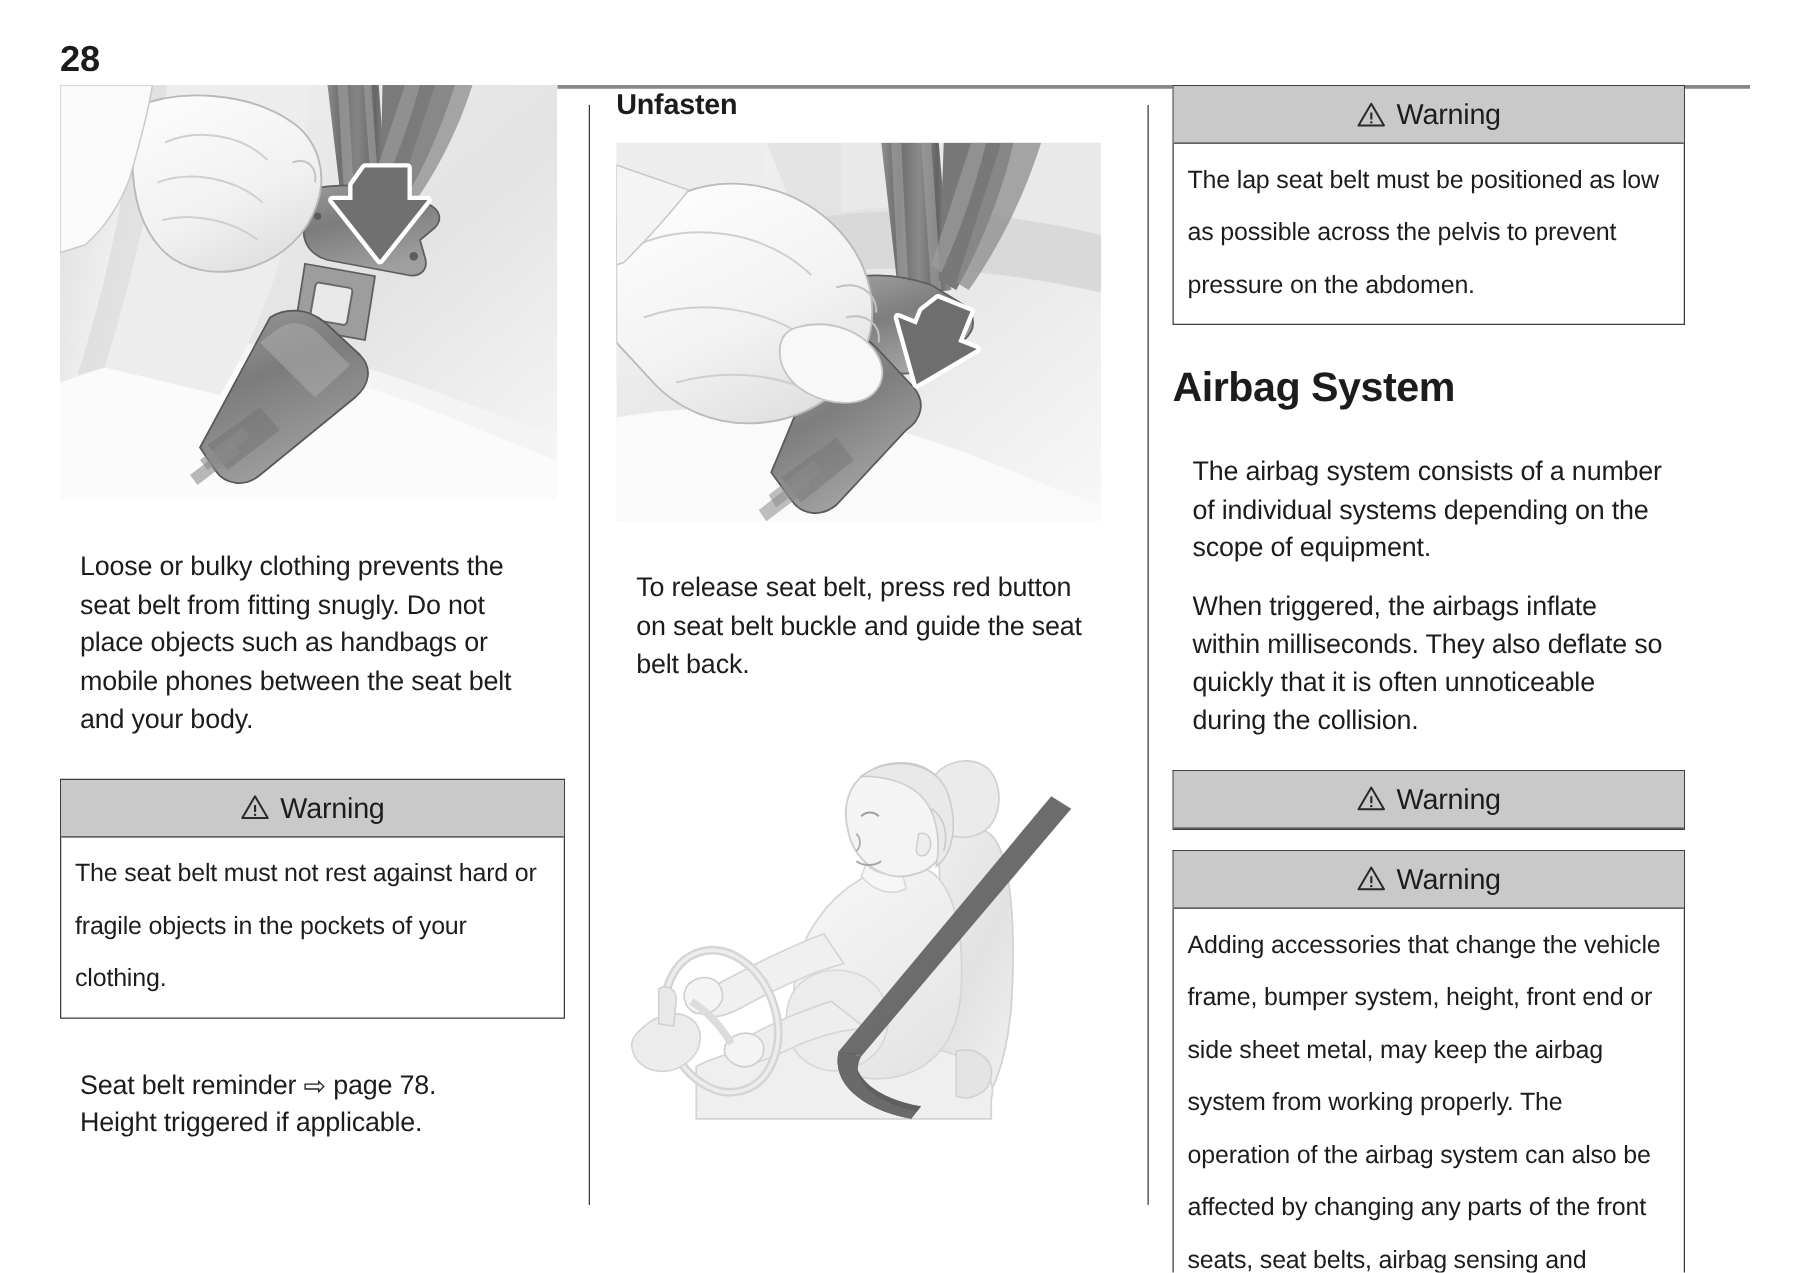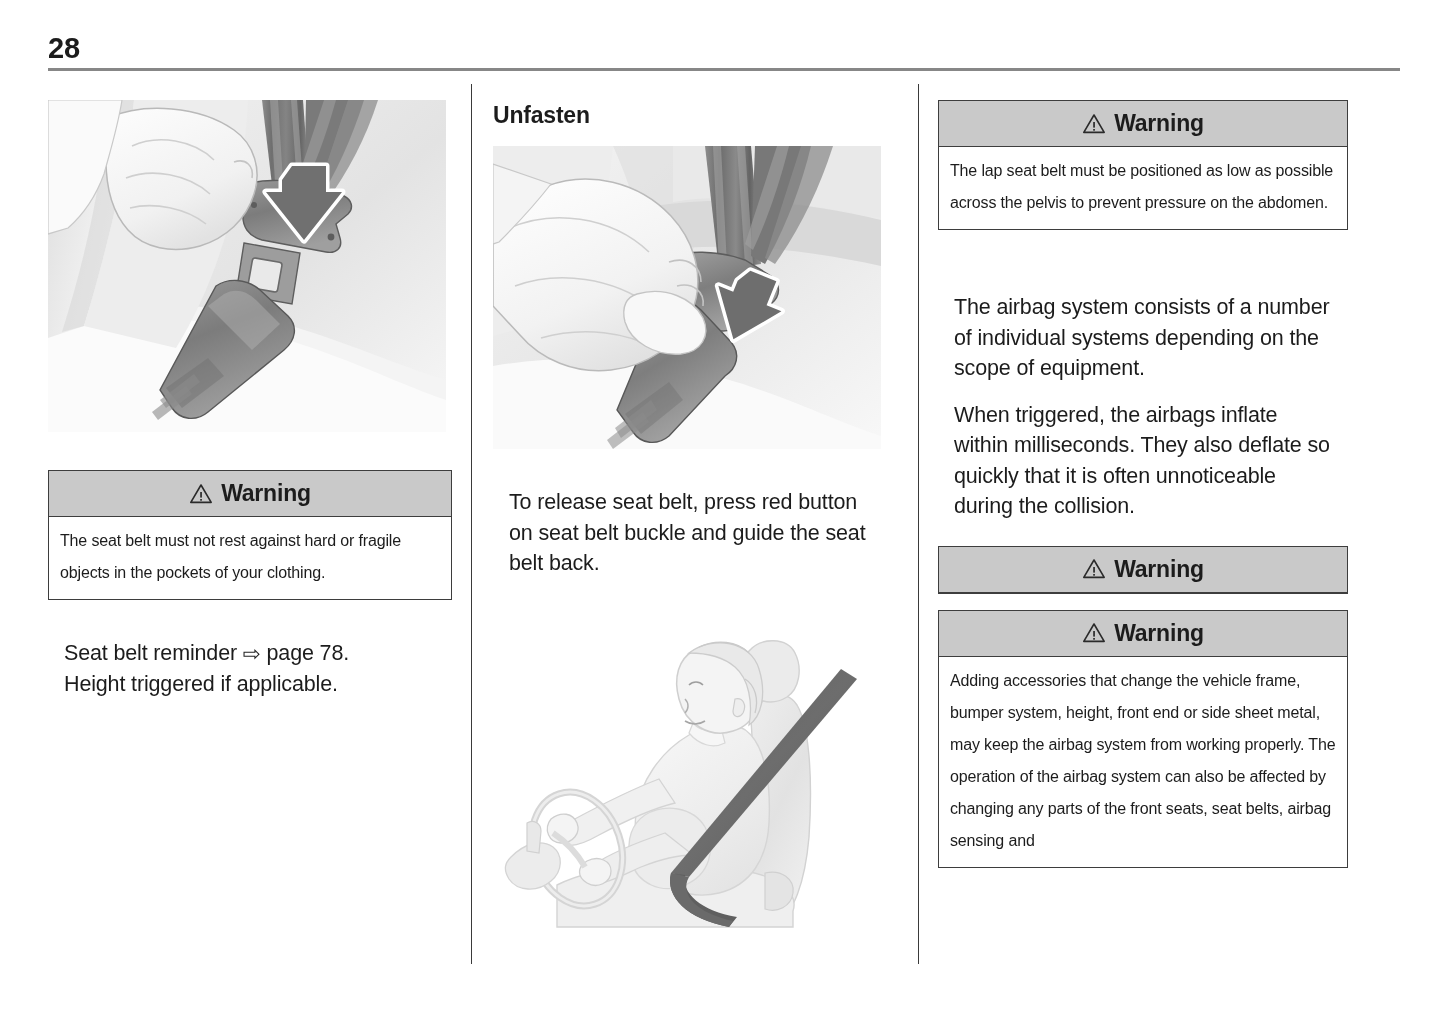--- a/index.html
+++ b/index.html
@@ -49,21 +49,21 @@
     left: 0;
     top: 38px;
     width: 1352px;
     height: 3px;
     background: #878787;
   }
 
   
   .col {
     position: absolute;
-    top: 100px;
+    top: 68px;
   }
   .col-1 { left: 48px;  width: 404px; }
   .col-2 { left: 493px; width: 398px; }
   .col-3 { left: 938px; width: 410px; }
 
   .col-divider {
     position: absolute;
     top: 84px;
     width: 1px;
     height: 880px;
@@ -102,33 +102,33 @@
     border: 1.5px solid #3d3d3d;
     background: #ffffff;
     box-sizing: border-box;
   }
   .warning-head {
     background: #c9c9c9;
     border-bottom: 1.5px solid #3d3d3d;
     text-align: center;
     padding: 8px 4px 9px 4px;
     font-size: 23px;
-    font-weight: bold;
+    font-weight: normal;
     line-height: 28px;
     letter-spacing: -0.2px;
     display: flex;
     align-items: center;
     justify-content: center;
     gap: 8px;
   }
   .warning-head svg { display: block; }
   .warning-body {
     padding: 8px 10px 10px 11px;
-    font-size: 16px;
-    line-height: 32px;
+    font-size: 20px;
+    line-height: 42px;
     letter-spacing: -0.15px;
   }
 
   
   .illus {
     position: relative;
     overflow: hidden;
     background: #ffffff;
   }
   .illus svg { display: block; width: 100%; height: 100%; }
@@ -223,20 +223,21 @@
 
       <g>
         <path d="M244,66 L278,66 L278,92 L294,92 L256,140 L218,92 L234,92 L234,80 Z" fill="#5a5a5a" stroke="#ffffff" stroke-width="7" stroke-linejoin="round"></path>
         <path d="M244,66 L278,66 L278,92 L294,92 L256,140 L218,92 L234,92 L234,80 Z" fill="#707070"></path>
       </g>
     </svg>
   </div>
 
   <div class="spacer-md"></div>
 
+  <p class="body-text">Loose or bulky clothing prevents the seat belt from fitting snugly. Do not place objects such as handbags or mobile phones between the seat belt and your body.</p>
 
   <div class="spacer-sm"></div>
 
   <div class="warning-box">
     <div class="warning-head">
       <svg width="24" height="21" viewBox="0 0 24 21">
         <path d="M12 2 L22.2 19.4 L1.8 19.4 Z" fill="none" stroke="#2a2a2a" stroke-width="1.6" stroke-linejoin="round"></path>
         <rect x="11.2" y="9" width="1.7" height="5.6" fill="#2a2a2a"></rect>
         <rect x="11.2" y="16" width="1.7" height="1.7" fill="#2a2a2a"></rect>
       </svg>
@@ -419,20 +420,21 @@
         <rect x="11.2" y="9" width="1.7" height="5.6" fill="#2a2a2a"></rect>
         <rect x="11.2" y="16" width="1.7" height="1.7" fill="#2a2a2a"></rect>
       </svg>
       <span>Warning</span>
     </div>
     <div class="warning-body">The lap seat belt must be positioned as low as possible across the pelvis to prevent pressure on the abdomen.</div>
   </div>
 
   <div class="spacer-lg"></div>
 
+  <h1 class="section-heading">Airbag System</h1>
 
   <div class="spacer-sm"></div>
 
   <p class="body-text">The airbag system consists of a number of individual systems depending on the scope of equipment.</p>
   <p class="body-text">When triggered, the airbags inflate within milliseconds. They also deflate so quickly that it is often unnoticeable during the collision.</p>
 
   <div style="height:8px"></div>
 
   <div class="warning-box">
     <div class="warning-head">

